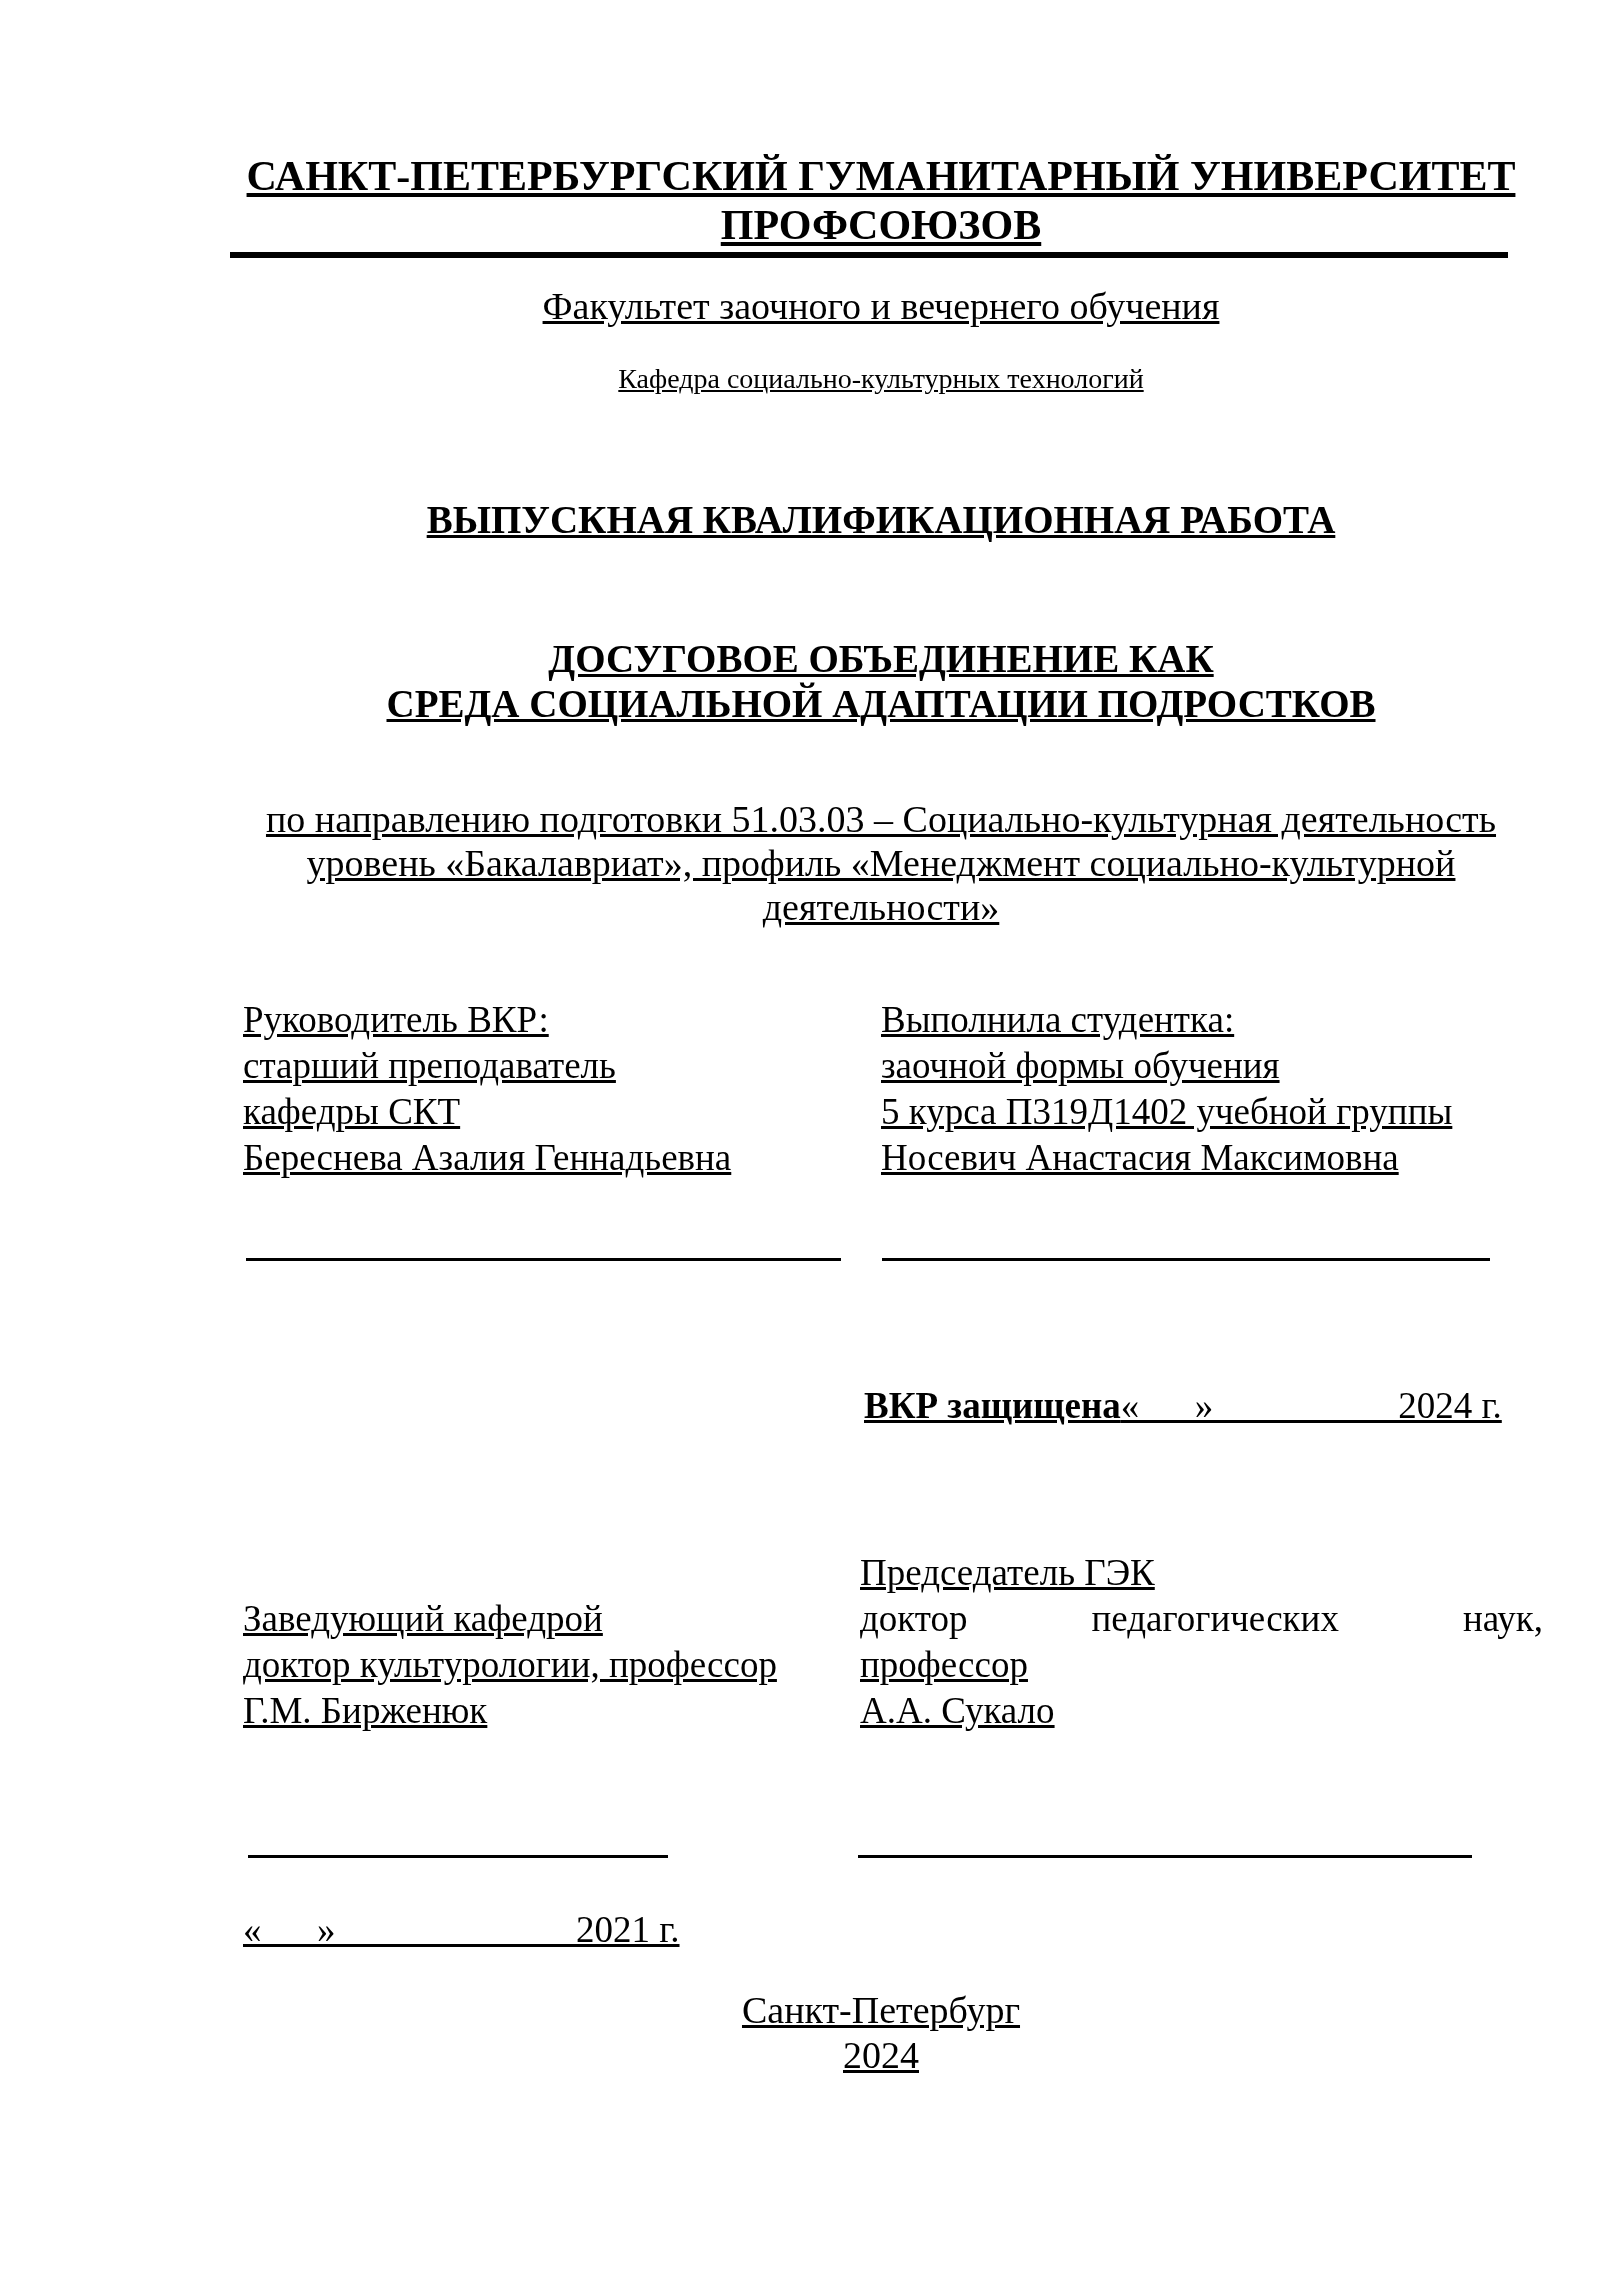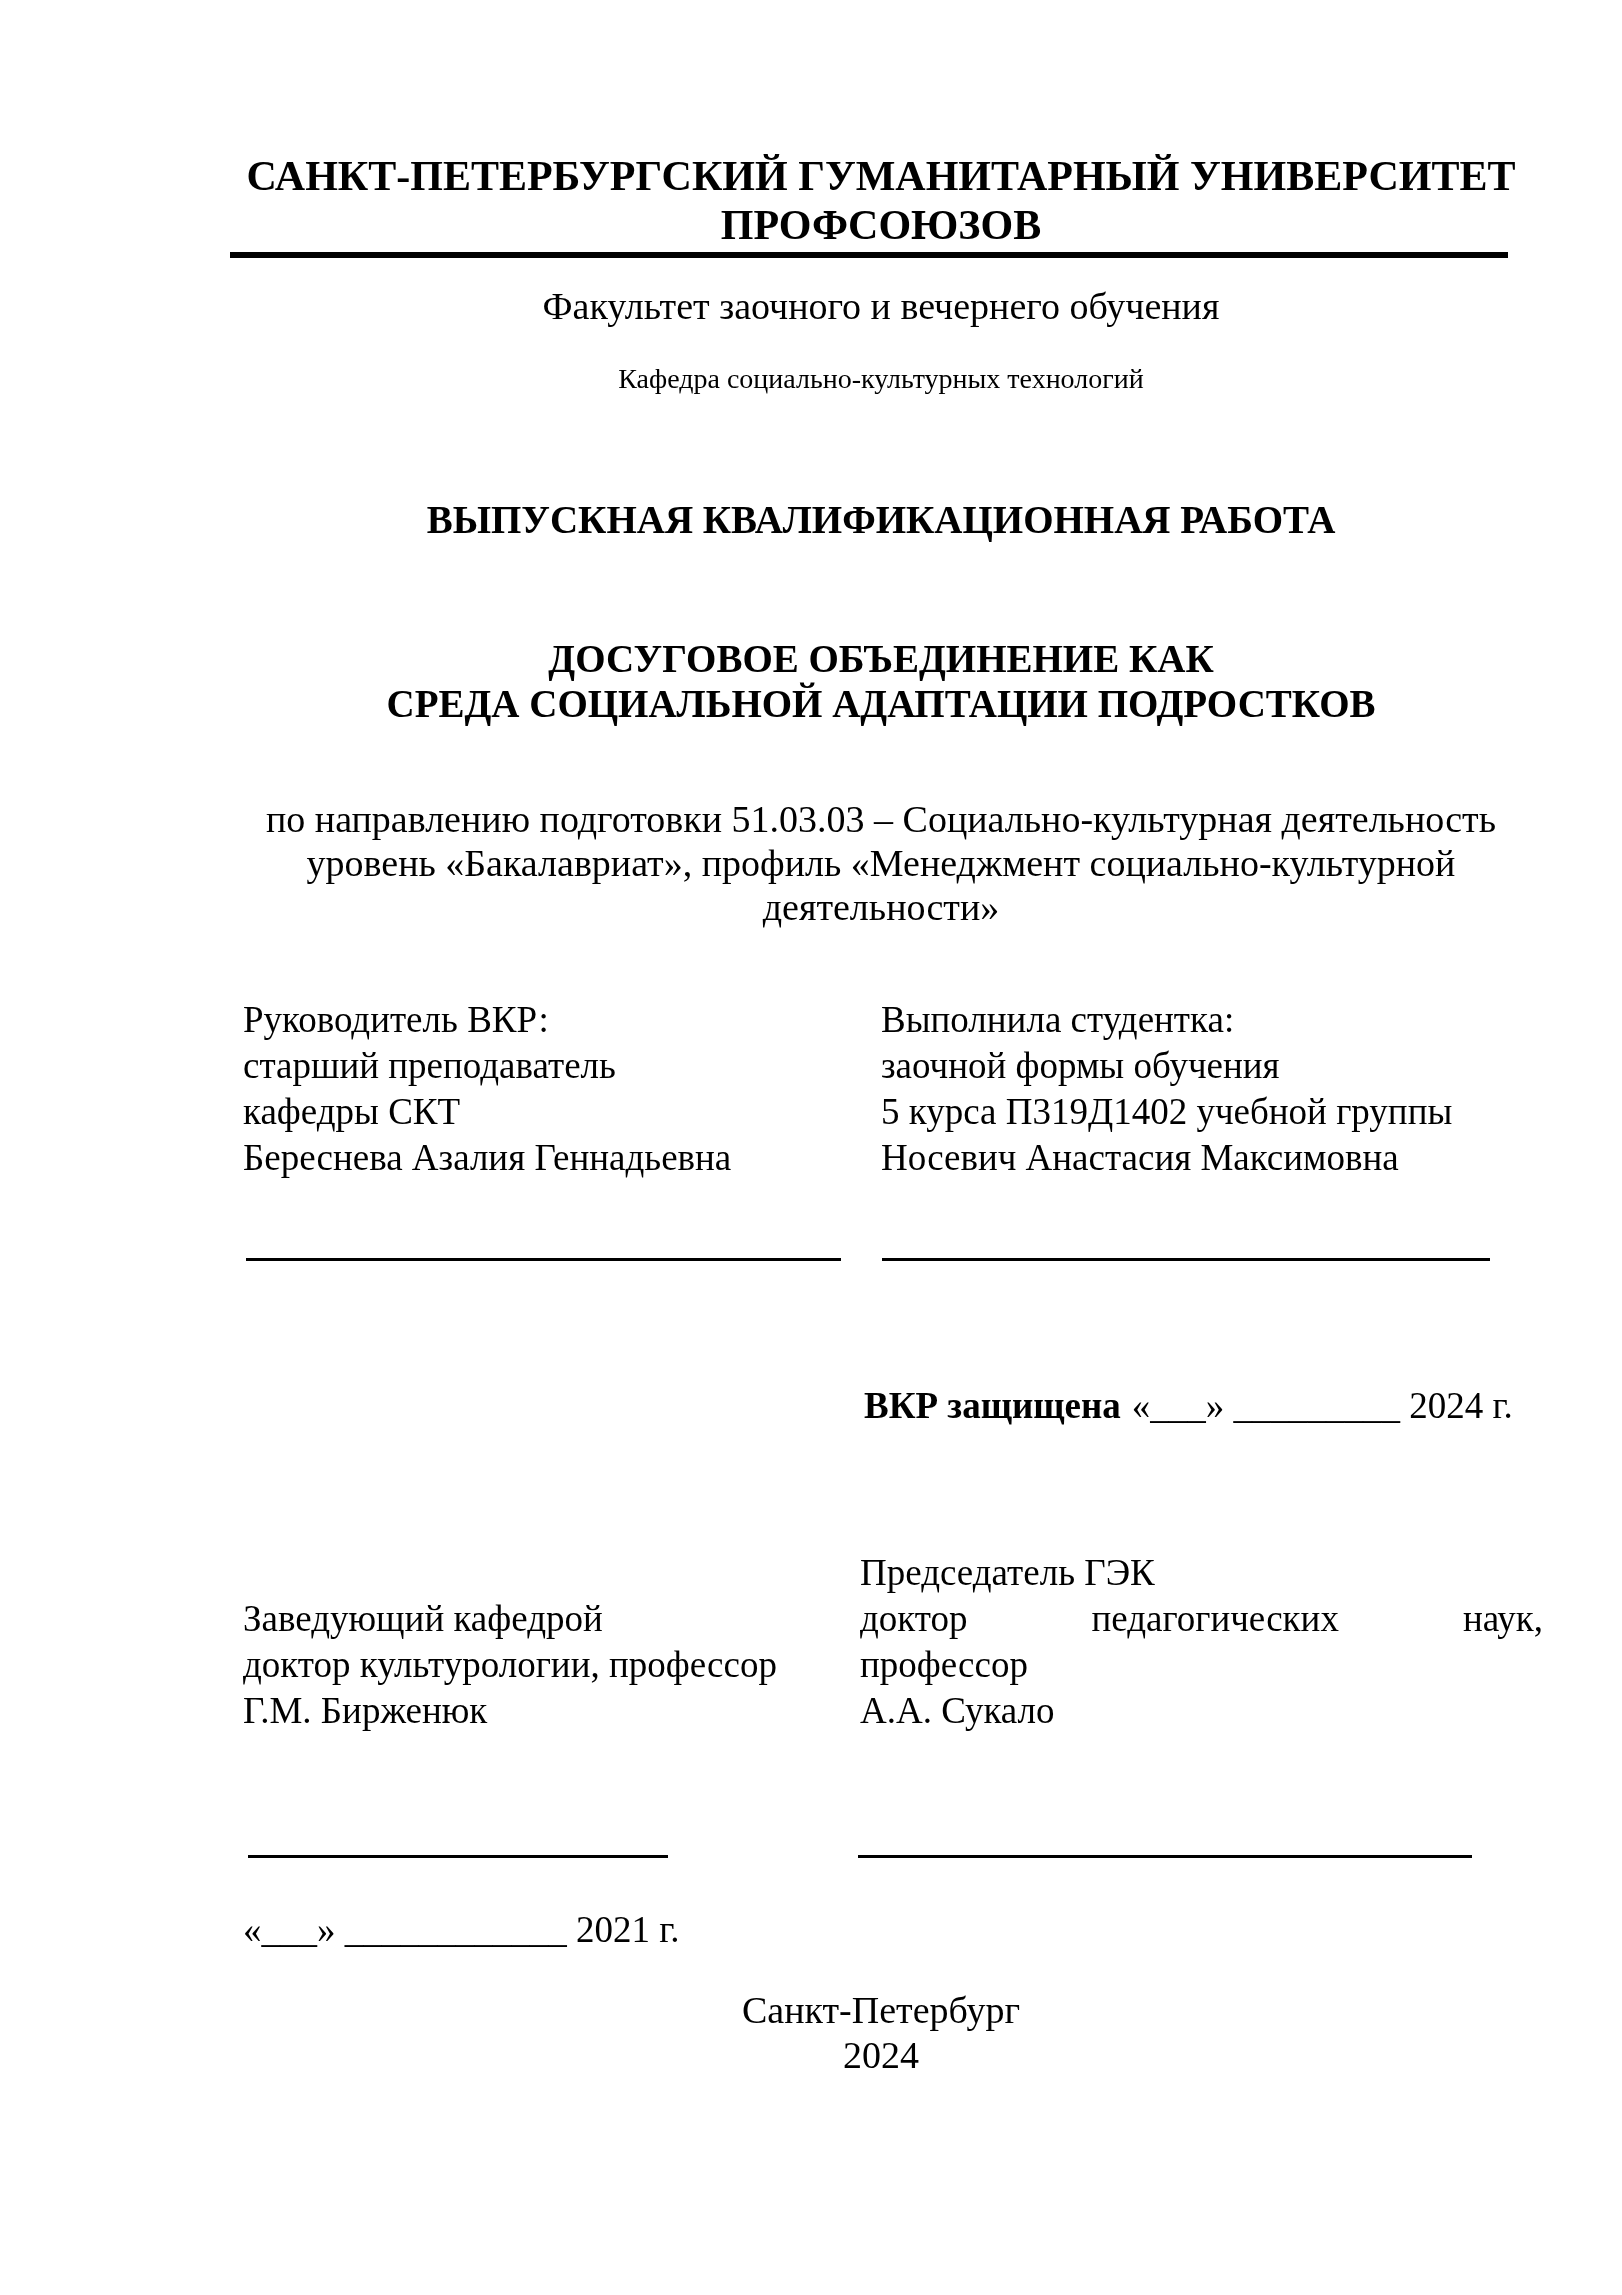--- a/index.html
+++ b/index.html
@@ -7,30 +7,30 @@
     position:relative;
     width:1623px;
     height:2295px;
     background:#ffffff;
     color:#000000;
     font-family:"Liberation Serif","DejaVu Serif",serif;
     overflow:hidden;
   }
   .abs{position:absolute;}
   .centered{left:243px;width:1276px;text-align:center;}
-  .line{white-space:nowrap;}
+  .line{white-space:nowrap;text-decoration:underline;}
   .b{font-weight:bold;}
   .body-text{font-size:37px;line-height:46px;}
   .header-text{font-size:42px;line-height:49px;font-weight:bold;}
   .caps-heading{font-size:39px;line-height:45px;font-weight:bold;}
   .program-text{font-size:38px;line-height:44px;}
   .rule{background:#000000;}
   .sig{background:#000000;height:3.1px;}
   .justify-line{text-align:justify;text-align-last:justify;white-space:normal;}
-  .gap-left{margin-left:11px;}
+  .gap-left{}
 </style>
 </head>
 <body>
 
 <div class="page">
 
   <div class="abs centered header-text" style="top:152px;">
     <div class="line">САНКТ-ПЕТЕРБУРГСКИЙ ГУМАНИТАРНЫЙ УНИВЕРСИТЕТ</div>
     <div class="line">ПРОФСОЮЗОВ</div>
   </div>

